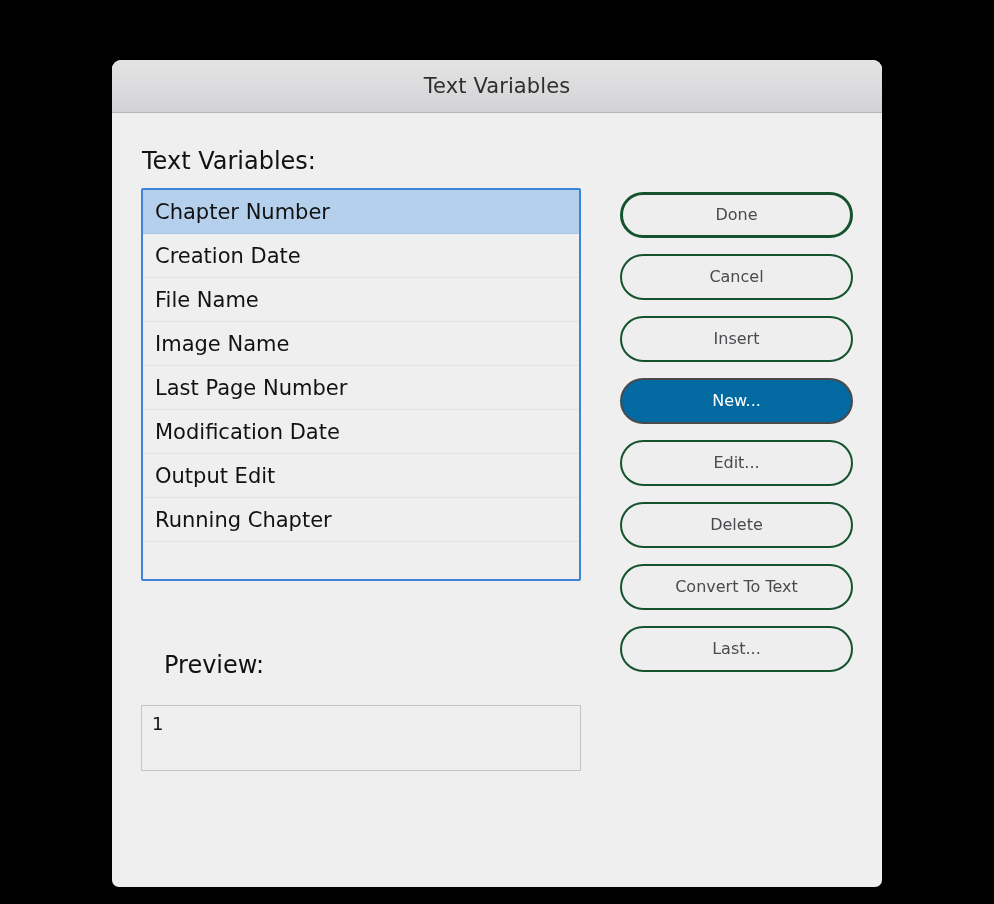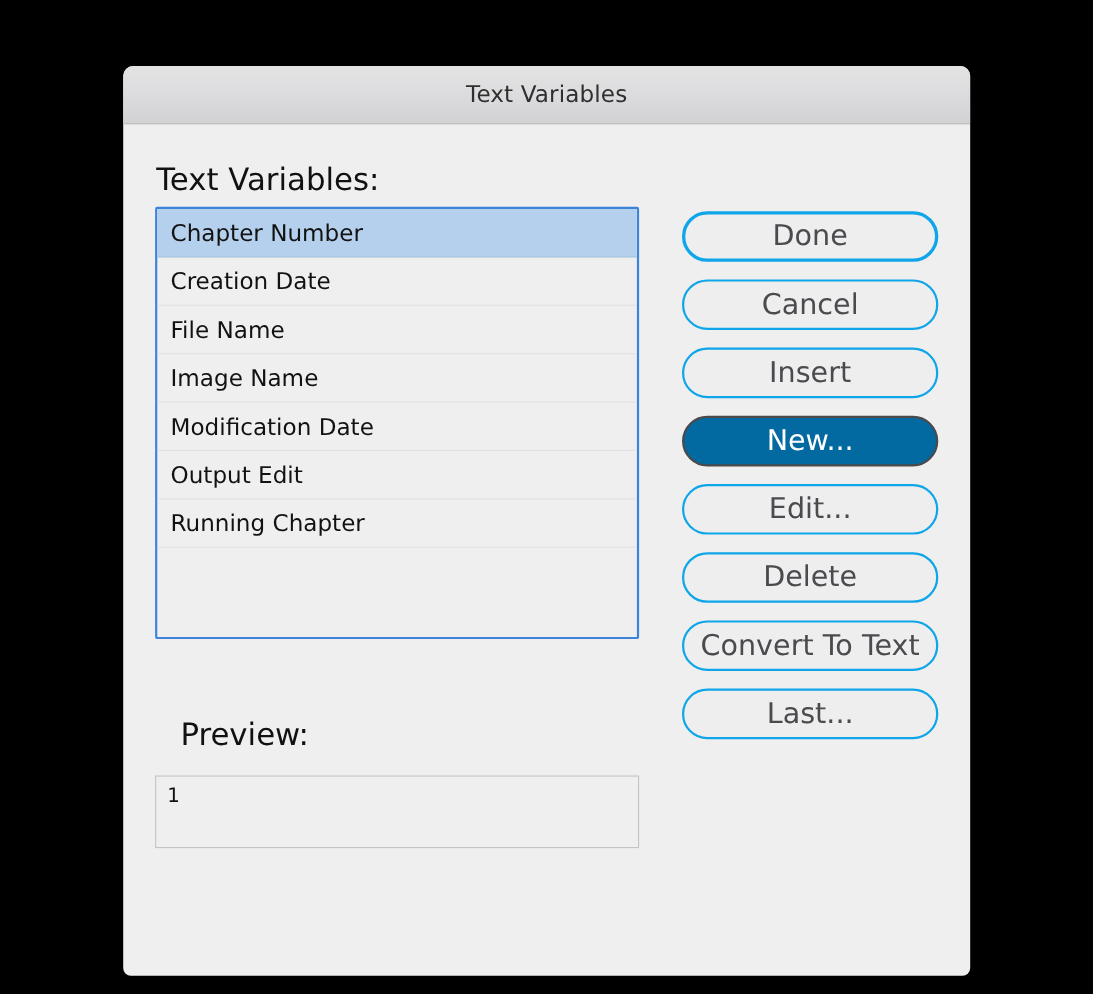--- a/index.html
+++ b/index.html
@@ -49,21 +49,21 @@
   #content {
     position: absolute;
     left: 0;
     top: 53px;
     right: 0;
     bottom: 0;
   }
 
   .section-label {
     position: absolute;
-    font-size: 28px;
+    font-size: 24px;
     color: #111111;
     white-space: nowrap;
   }
   #label-text-variables { left: 30px; top: 34px; }
   #label-preview { left: 30px; top: 538px; margin-left: 22px; }
 
   
   #var-list {
     position: absolute;
     left: 29px;
@@ -115,24 +115,24 @@
     top: 79px;
     width: 233px;
   }
   .btn {
     display: block;
     width: 233px;
     height: 46px;
     margin-bottom: 16px;
     border-radius: 23px;
     background: #eeeeee;
-    border: 2px solid #0ea5e9;
+    border: 2px solid #14532d;
     box-sizing: border-box;
     font-family: "DejaVu Sans", sans-serif;
-    font-size: 26px;
+    font-size: 16px;
     color: #4a4a4f;
     text-align: center;
     line-height: 42px;
     cursor: default;
     padding: 0;
     white-space: nowrap;
     overflow: hidden;
   }
   .btn.default {
     border-width: 3px;
@@ -155,20 +155,21 @@
 
   <div id="content">
 
     <div class="section-label" id="label-text-variables">Text Variables:</div>
 
     <div id="var-list">
       <div class="list-row selected">Chapter Number</div>
       <div class="list-row">Creation Date</div>
       <div class="list-row">File Name</div>
       <div class="list-row">Image Name</div>
+      <div class="list-row">Last Page Number</div>
       <div class="list-row">Modification Date</div>
       <div class="list-row">Output Edit</div>
       <div class="list-row">Running Chapter</div>
       <div class="list-row empty"></div>
     </div>
 
     <div class="section-label" id="label-preview">Preview:</div>
 
     <div id="preview-box">
       <span>1</span>

